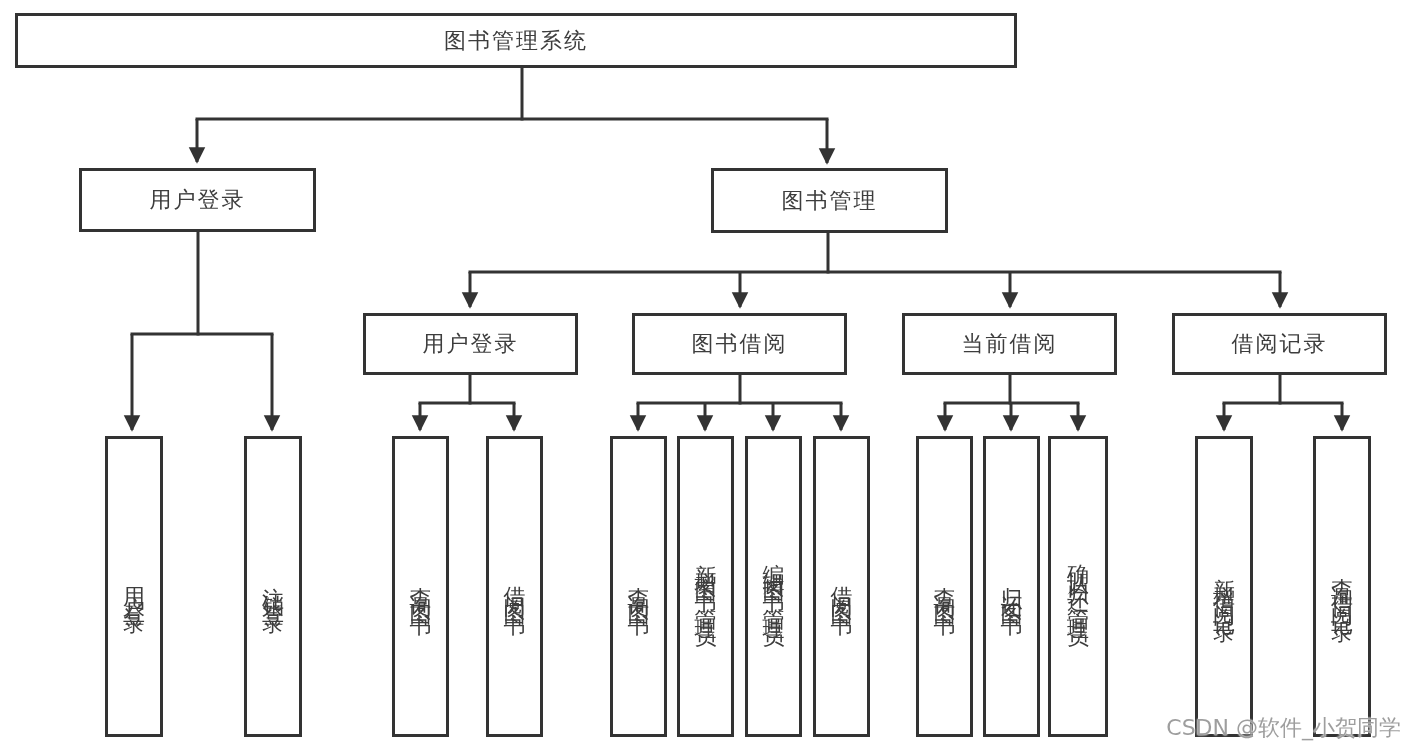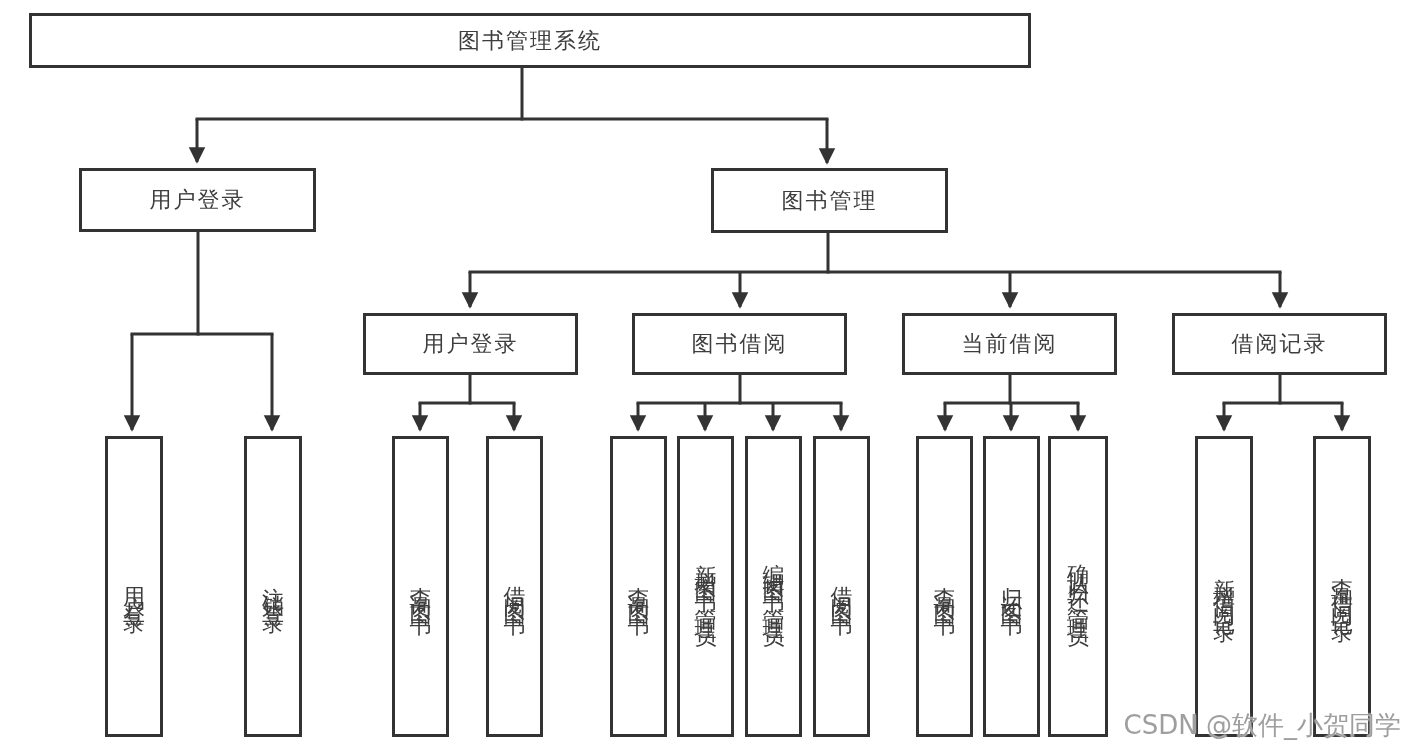--- a/index.html
+++ b/index.html
@@ -41,21 +41,21 @@
     writing-mode: vertical-rl;
     text-orientation: upright;
     font-size: 22px;
     letter-spacing: 9px;
     line-height: 1;
   }
   #watermark {
     position: absolute;
     right: 4px;
     bottom: 4px;
-    font-size: 26px;
+    font-size: 22px;
     color: rgba(148, 148, 148, 0.9);
     text-shadow: 0 0 2px #ffffff, 0 0 2px #ffffff;
     white-space: nowrap;
     z-index: 5;
   }
 </style>
 </head>
 <body>
 
 <div id="stage">
@@ -103,21 +103,21 @@
       <path d="M 1011 403 V 430" marker-end="url(#arrow)"></path>
       <path d="M 1078 403 V 430" marker-end="url(#arrow)"></path>
 
       <path d="M 1280 375 V 404.5"></path>
       <path d="M 1222.5 403 H 1343.5"></path>
       <path d="M 1224 403 V 430" marker-end="url(#arrow)"></path>
       <path d="M 1342 403 V 430" marker-end="url(#arrow)"></path>
     </g>
   </svg>
 
-  <div class="node h" style="left:29px; top:13px; width:1002px; height:55px;">
+  <div class="node h" style="left:15px; top:13px; width:1002px; height:55px;">
     <span>图书管理系统</span>
   </div>
 
   <div class="node h" style="left:79px; top:168px; width:237px; height:64px;">
     <span>用户登录</span>
   </div>
   <div class="node h" style="left:711px; top:168px; width:237px; height:65px;">
     <span>图书管理</span>
   </div>
 

